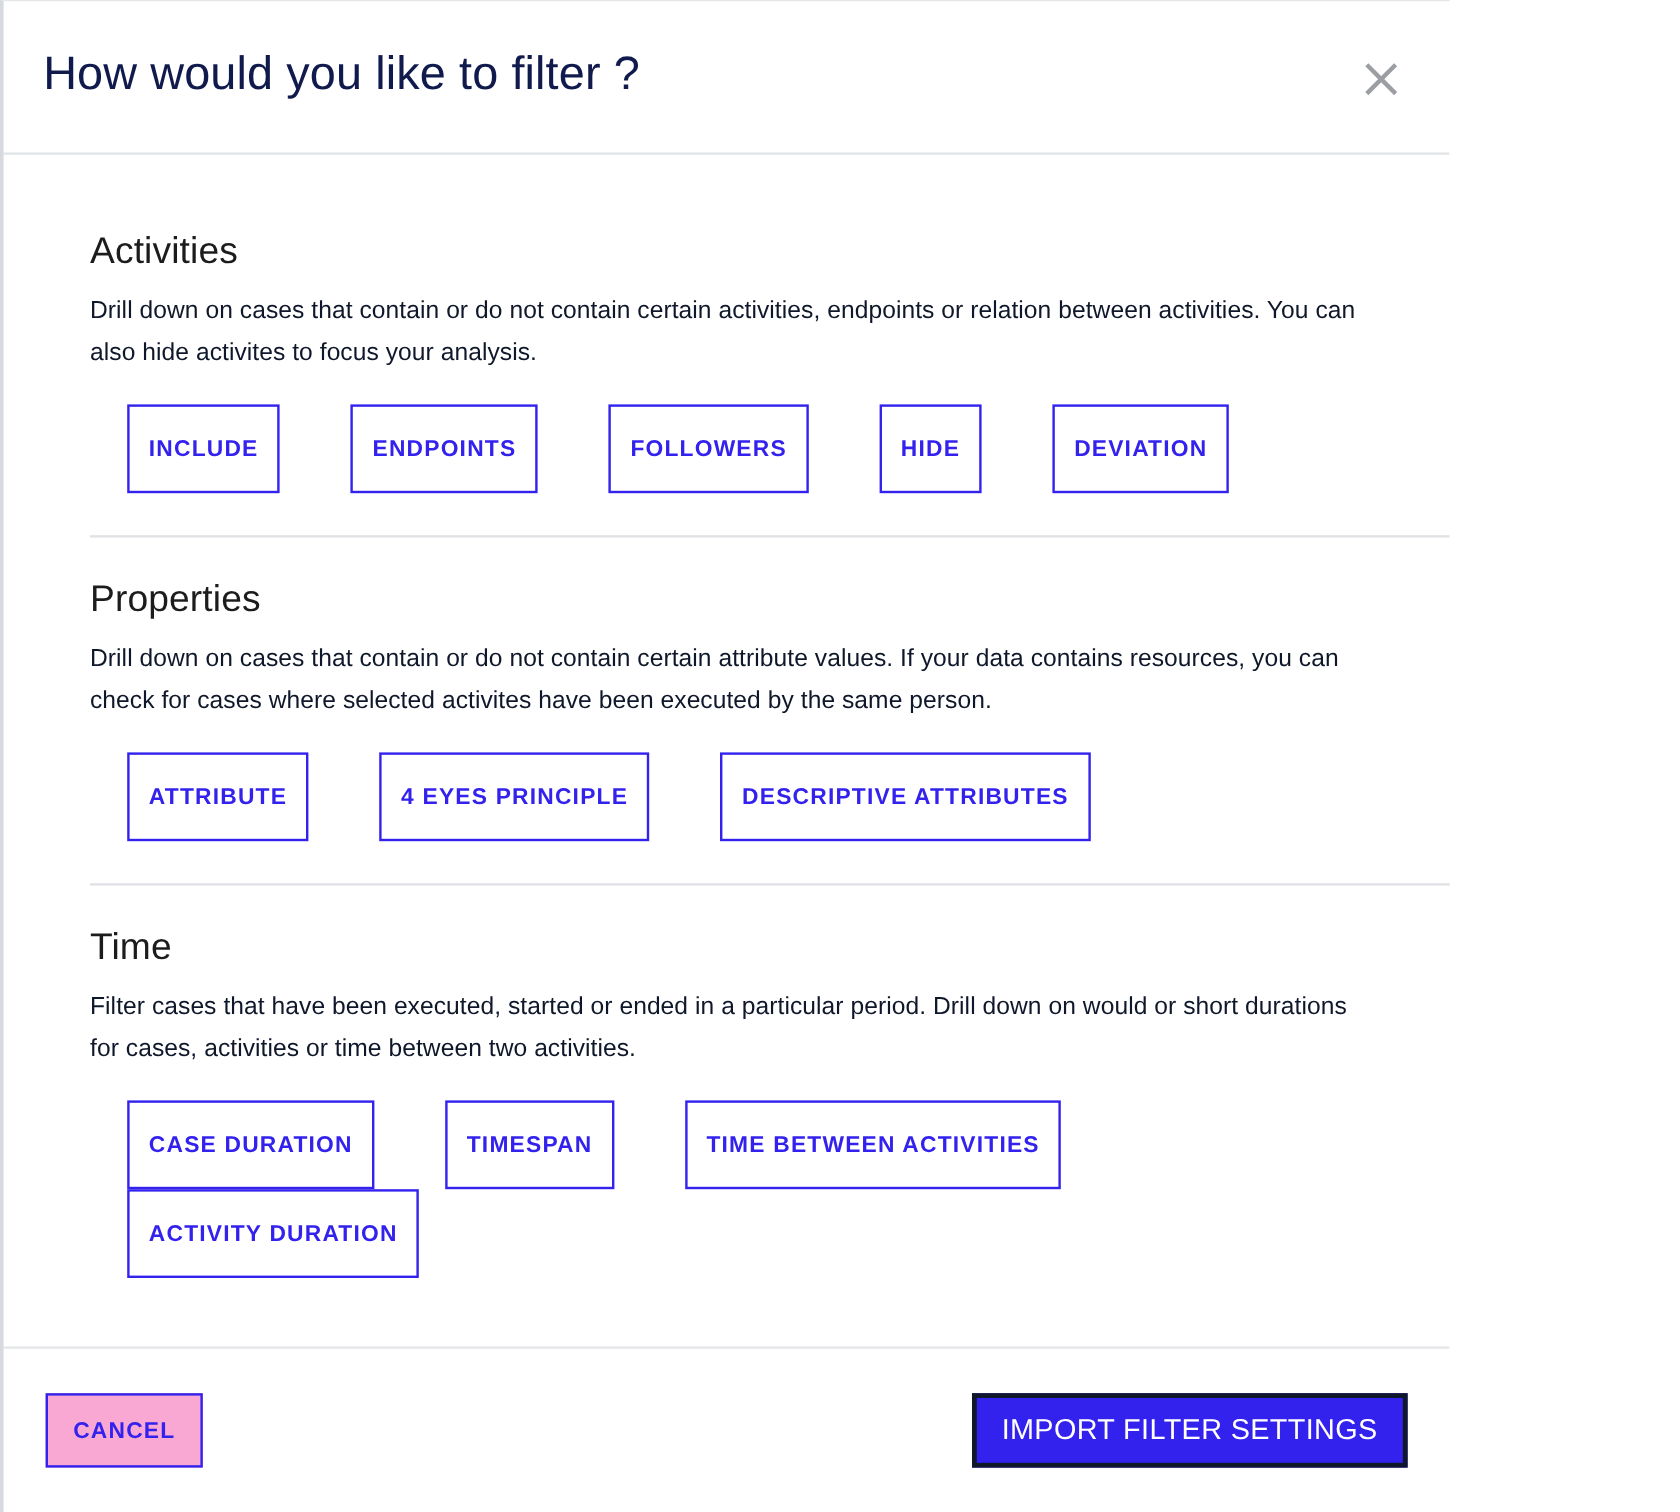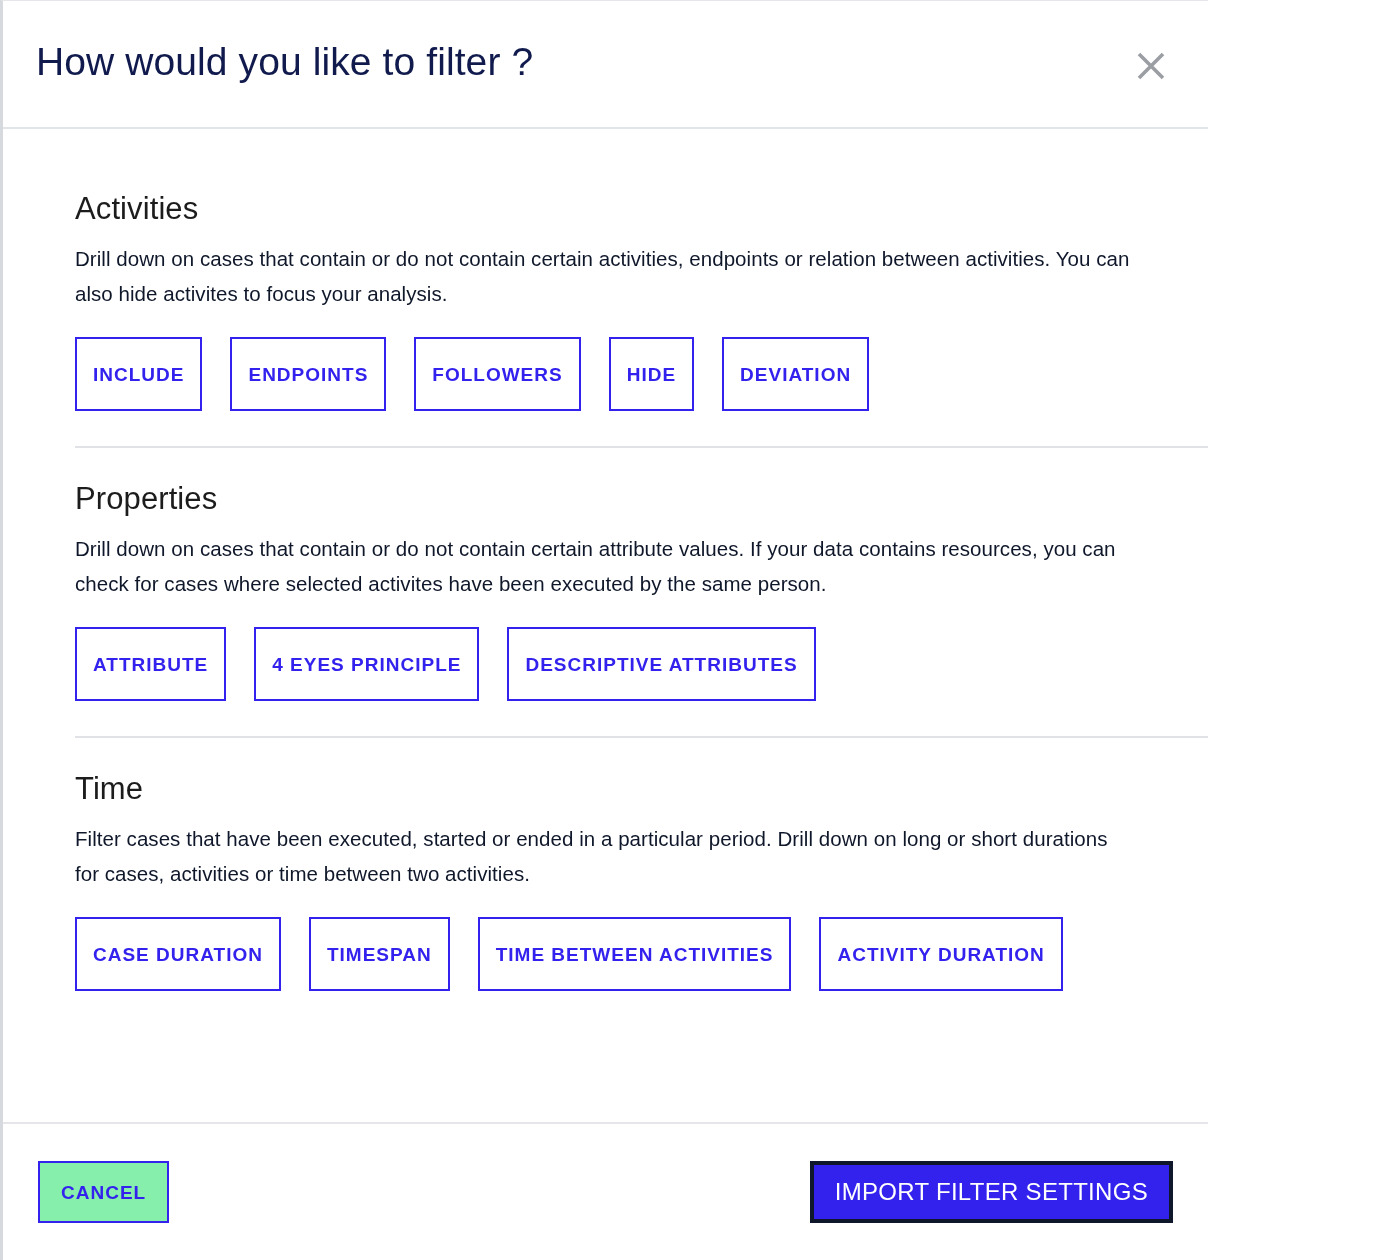--- a/index.html
+++ b/index.html
@@ -108,20 +108,21 @@
     border: 2px solid #3322ee;
     color: #3322ee;
     font-family: "Liberation Sans", sans-serif;
     font-size: 19px;
     font-weight: 700;
     letter-spacing: 1.0px;
     text-transform: uppercase;
     cursor: pointer;
     white-space: nowrap;
     line-height: 1;
+    margin-left: 31px;
   }
   .outline-btn:last-child { margin-right: 0; }
 
   .divider {
     height: 0;
     border: 0;
     border-top: 2px solid #e0e2e5;
     margin: 35px 0 33px 0;
     width: 1256px;
   }
@@ -134,21 +135,21 @@
     border-top: 2px solid #e4e6e9;
     display: flex;
     align-items: center;
     justify-content: space-between;
     padding: 0 35px 0 35px;
   }
   .footer-btn-cancel {
     box-sizing: border-box;
     height: 62px;
     padding: 0 21px;
-    background: #86efac;
+    background: #f9a8d4;
     border: 2px solid #3322ee;
     color: #3322ee;
     font-family: "Liberation Sans", sans-serif;
     font-size: 19px;
     font-weight: 700;
     letter-spacing: 1.0px;
     text-transform: uppercase;
     cursor: pointer;
     line-height: 1;
     white-space: nowrap;
@@ -209,21 +210,21 @@
         <button class="outline-btn">ATTRIBUTE</button>
         <button class="outline-btn">4 EYES PRINCIPLE</button>
         <button class="outline-btn">DESCRIPTIVE ATTRIBUTES</button>
       </div>
     </div>
 
     <hr class="divider">
 
     <div class="section">
       <h2 class="section-title">Time</h2>
-      <p class="section-desc">Filter cases that have been executed, started or ended in a particular period. Drill down on long or short durations for cases, activities or time between two activities.</p>
+      <p class="section-desc">Filter cases that have been executed, started or ended in a particular period. Drill down on would or short durations for cases, activities or time between two activities.</p>
       <div class="btn-row">
         <button class="outline-btn">CASE DURATION</button>
         <button class="outline-btn">TIMESPAN</button>
         <button class="outline-btn">TIME BETWEEN ACTIVITIES</button>
         <button class="outline-btn">ACTIVITY DURATION</button>
       </div>
     </div>
 
   </div>
 

